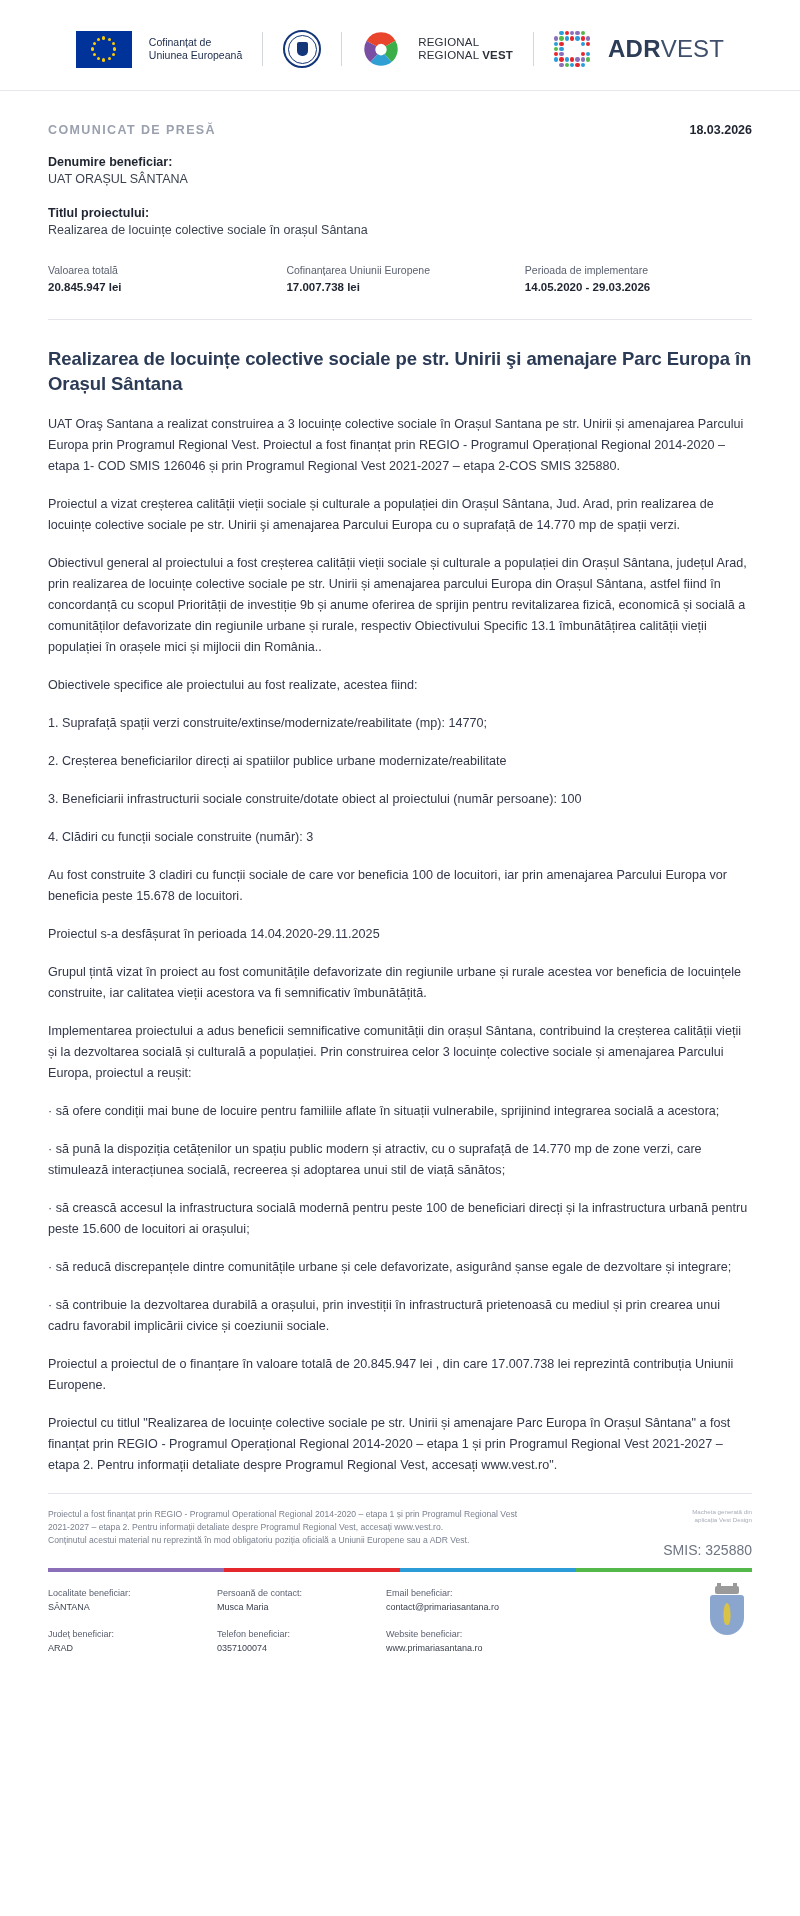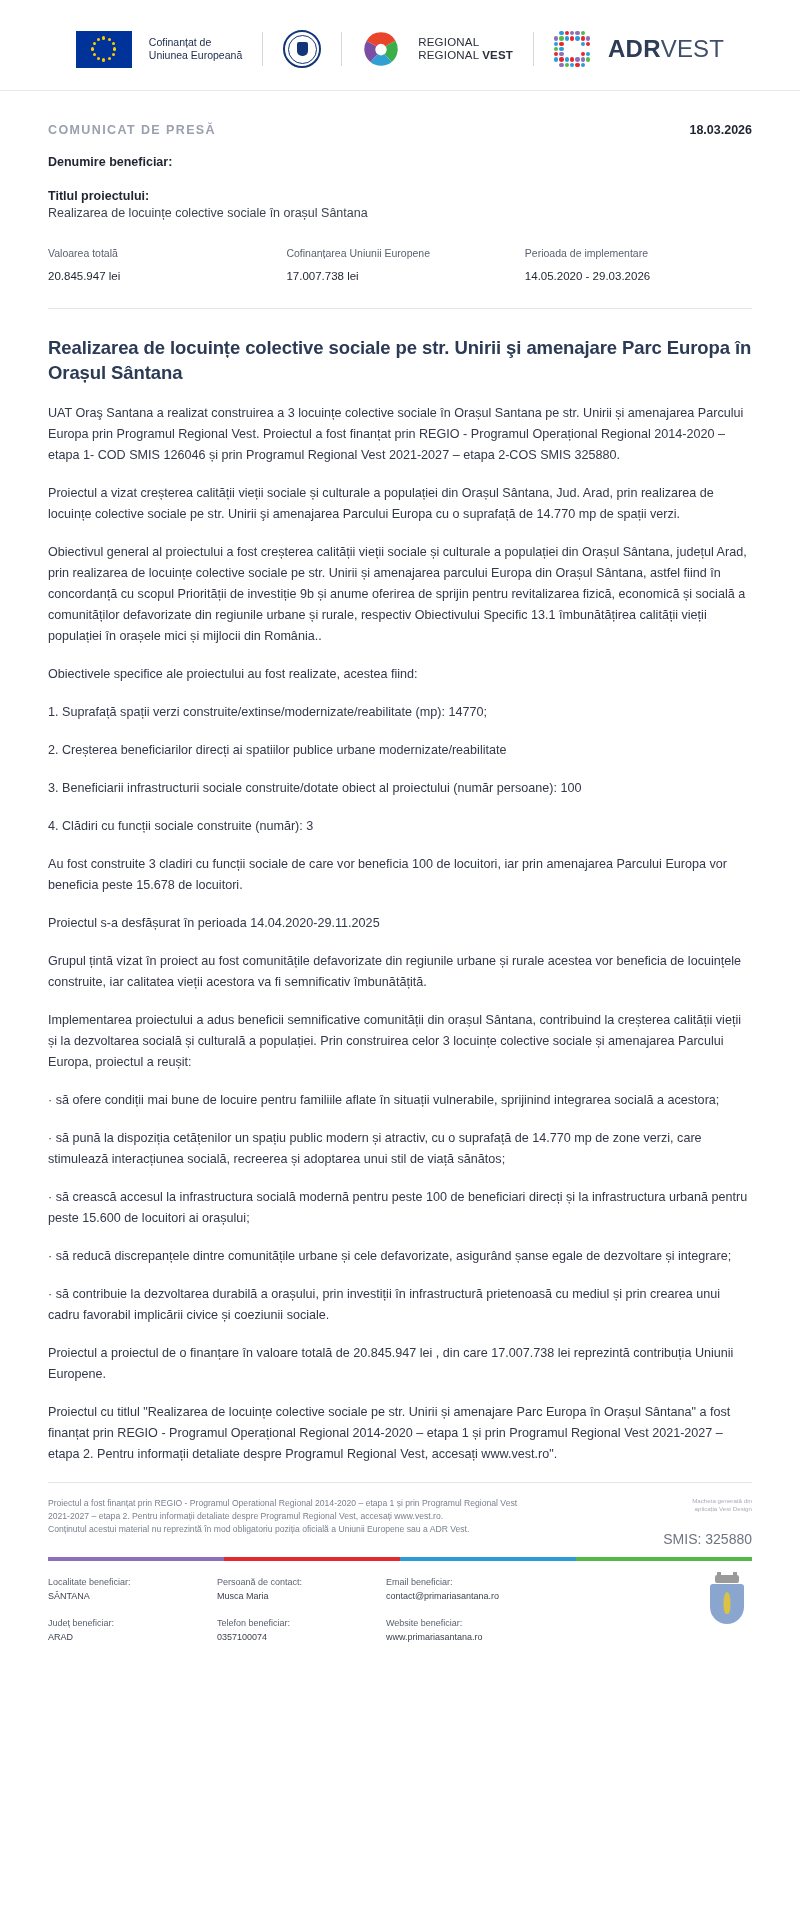--- a/index.html
+++ b/index.html
@@ -155,24 +155,24 @@
     gap: 4px;
   }
   .stat { flex: 0 0 33.3%; }
   .stat-label {
     font-size: 10.5px;
     color: #5b6170;
     line-height: 15px;
   }
   .stat-value {
     font-size: 11.5px;
-    font-weight: normal;
+    font-weight: bold;
     color: #1f2430;
     line-height: 16px;
-    margin-top: 7px;
+    margin-top: 1px;
   }
 
   .rule {
     height: 1px;
     background: #e3e5ea;
     margin: 24px 0 0 0;
   }
 
   
   h1.title {
@@ -394,20 +394,21 @@
 
   <div class="content">
 
     <div class="meta-head">
       <div class="kicker">COMUNICAT DE PRESĂ</div>
       <div class="doc-date">18.03.2026</div>
     </div>
 
     <div class="meta-field">
       <div class="meta-label">Denumire beneficiar:</div>
+      <div class="meta-value">UAT ORAȘUL SÂNTANA</div>
     </div>
 
     <div class="meta-field">
       <div class="meta-label">Titlul proiectului:</div>
       <div class="meta-value">Realizarea de locuințe colective sociale în orașul Sântana</div>
     </div>
 
     <div class="stats" id="statsRow">
         <div class="stat">
           <div class="stat-label">Valoarea totală</div>

